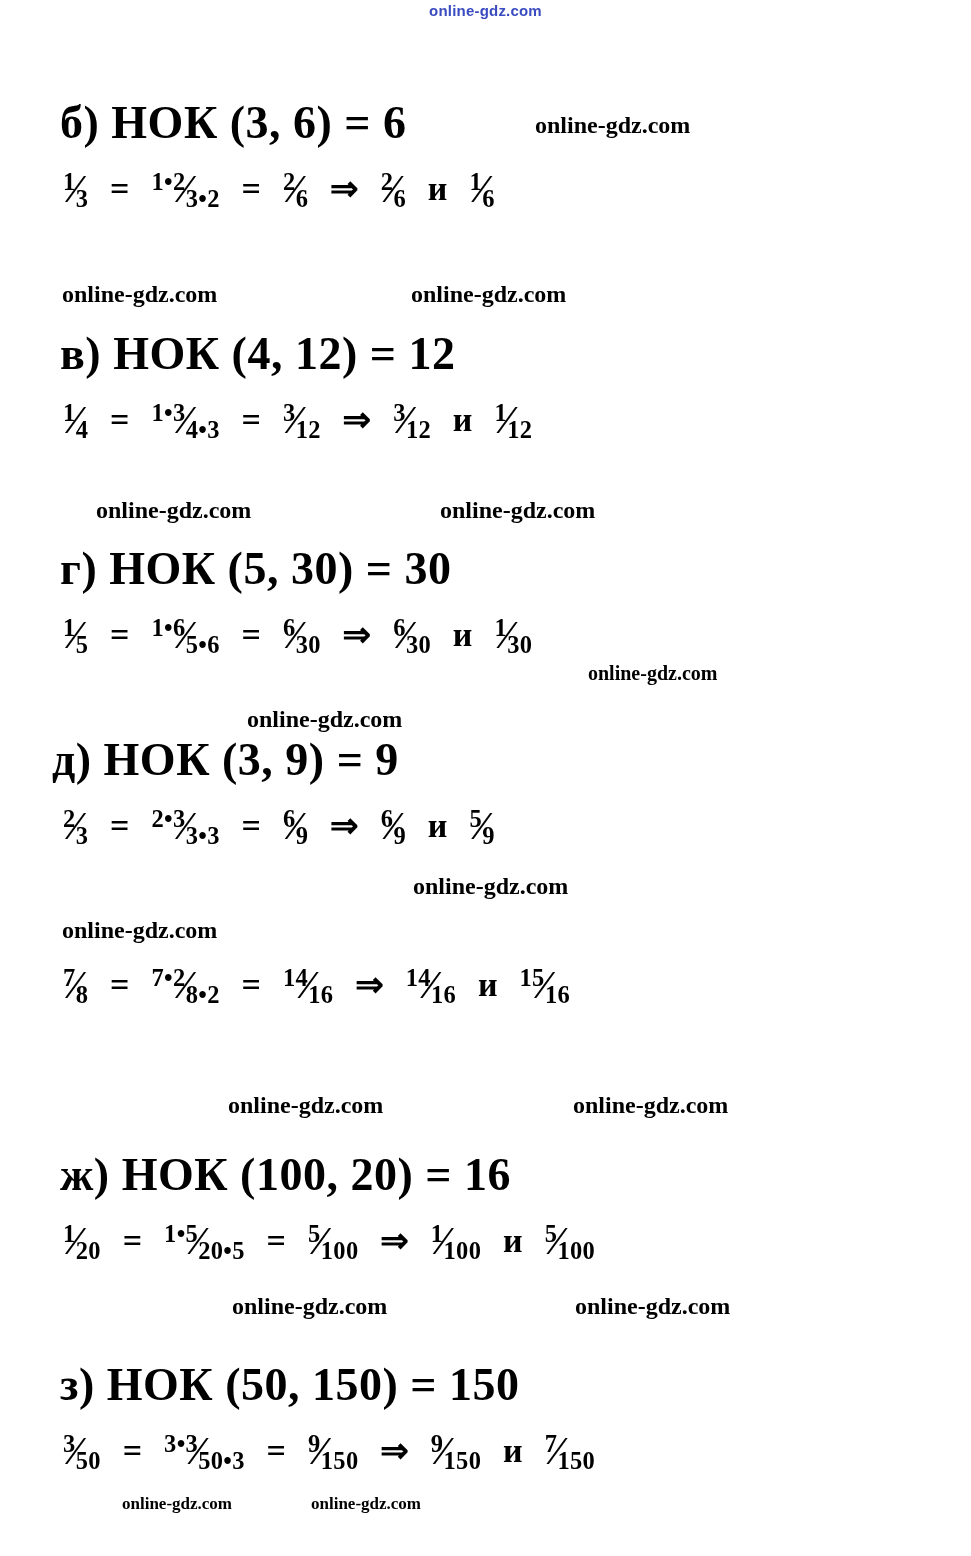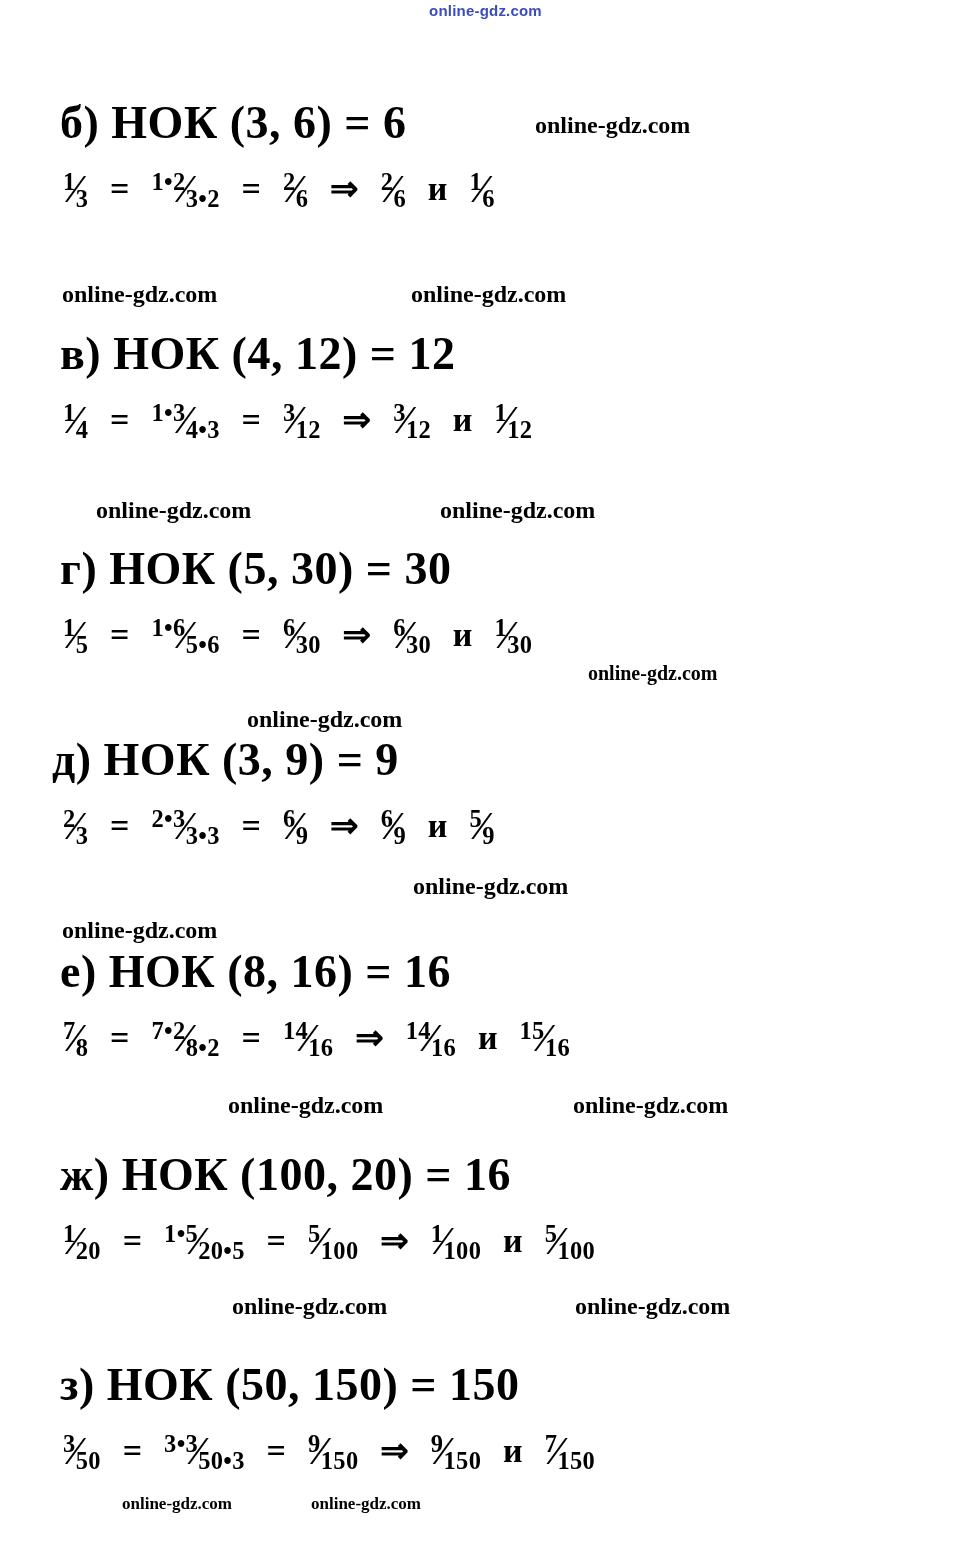--- a/index.html
+++ b/index.html
@@ -163,21 +163,20 @@
       <span class="eq">=</span>
       <span class="fr"><span class="num">6</span><span class="sl">⁄</span><span class="den">9</span></span>
       <span class="arrow">⇒</span>
       <span class="fr"><span class="num">6</span><span class="sl">⁄</span><span class="den">9</span></span>
       <span class="and">и</span>
       <span class="fr"><span class="num">5</span><span class="sl">⁄</span><span class="den">9</span></span>
     </div>
   </div>
 
   <div class="block" style="top:945px;">
-    <div class="heading" style="margin-left:60px;">е) НОК (8, 16) = 16</div>
     <div class="formula" style="margin-left:60px; margin-top:14px;">
       <span class="fr"><span class="num">7</span><span class="sl">⁄</span><span class="den">8</span></span>
       <span class="eq">=</span>
       <span class="fr"><span class="num">7•2</span><span class="sl">⁄</span><span class="den">8•2</span></span>
       <span class="eq">=</span>
       <span class="fr"><span class="num">14</span><span class="sl">⁄</span><span class="den">16</span></span>
       <span class="arrow">⇒</span>
       <span class="fr"><span class="num">14</span><span class="sl">⁄</span><span class="den">16</span></span>
       <span class="and">и</span>
       <span class="fr"><span class="num">15</span><span class="sl">⁄</span><span class="den">16</span></span>

